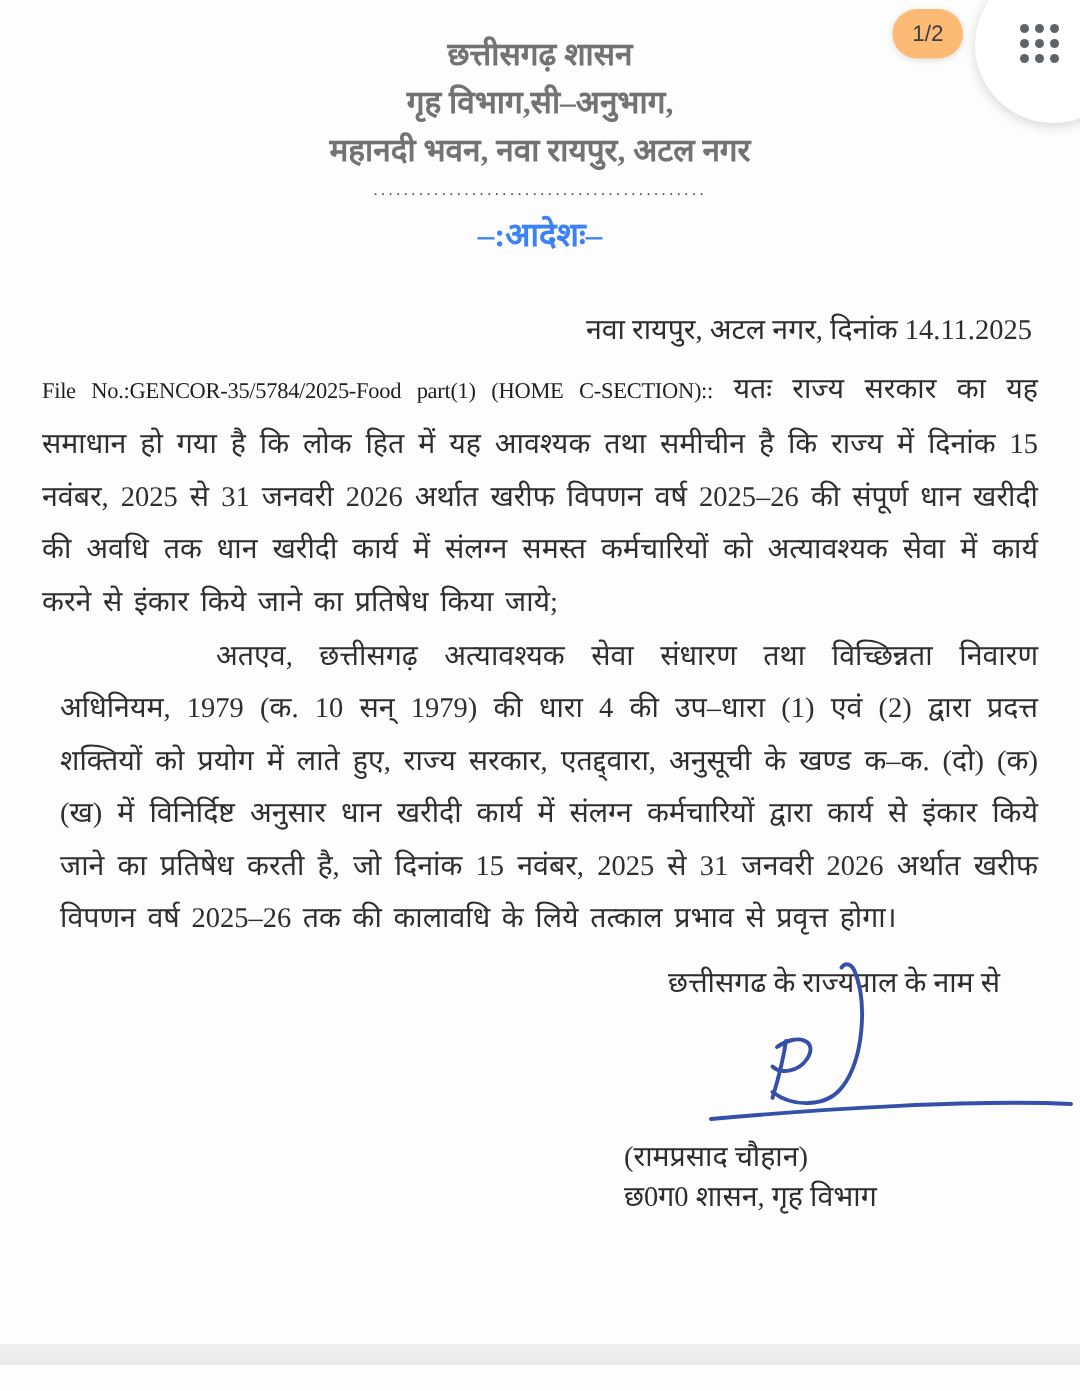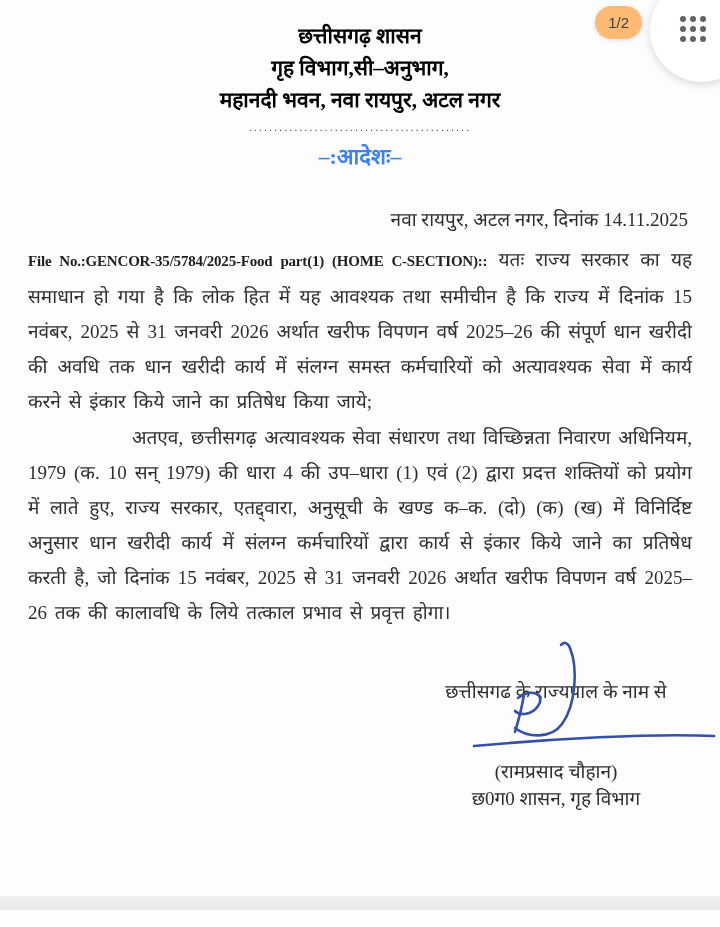--- a/index.html
+++ b/index.html
@@ -25,52 +25,52 @@
   .dots-grid {
     position:absolute; left:30px; top:38px;
     display:grid; grid-template-columns:repeat(3,6px); grid-template-rows:repeat(3,6px);
     gap:4px;
   }
   .dots-grid i { width:6px; height:6px; border-radius:50%; background:#5f6368; }
 
   
   .page { position:relative; width:720px; padding:20px 28px 0 28px; color:#2d2d2d; }
 
-  .letterhead { text-align:center; font-weight:700; font-size:21px; line-height:32px; color:#000000; }
+  .letterhead { text-align:center; font-weight:700; font-size:21px; line-height:32px; color:#737373; }
   .letterhead div { white-space:nowrap; }
 
   .divider-dots {
     text-align:center; font-size:11px; letter-spacing:2px; color:#4a4a4a;
     line-height:10px; margin-top:6px; font-family:"Liberation Sans", sans-serif;
   }
   .order-heading { text-align:center; font-weight:700; font-size:22px; margin-top:8px; color:#3b82f6; }
 
   .dateline { text-align:right; font-size:19px; margin-top:36px; padding-right:4px; }
 
   .body-para {
     font-size:19px; line-height:35px; text-align:justify;
     word-spacing:3px; margin-top:10px; color:#2e2e2e;
   }
   .file-no {
-    font-family:"Liberation Serif", serif; font-weight:700;
+    font-family:"Liberation Serif", serif; font-weight:400;
     font-size:15px; letter-spacing:-0.2px; color:#1e1e1e; word-spacing:1px;
   }
-  .para2 { text-indent:104px; margin-top:1px; }
+  .para2 { text-indent:104px; margin-top:1px;margin-left:12px; }
 
   
   .sign-area { position:relative; height:260px; }
   .signoff {
     position:absolute; top:12px; left:378px; width:300px;
-    text-align:center; font-size:19px; line-height:28px;margin-top:36px;
+    text-align:center; font-size:19px; line-height:28px;
   }
   .signature-svg { position:absolute; left:428px; top:8px; pointer-events:none; }
   .signature-svg path { fill:none; stroke:var(--ink,#3450a8); stroke-width:2.6; stroke-linecap:round; }
   .signatory {
     position:absolute; top:128px; left:388px; width:280px;
-    text-align:center; font-size:19px; line-height:27px;
+    text-align:left; font-size:19px; line-height:27px;
   }
 
   .page-gap {
     position:absolute; left:0; top:896px; width:720px; height:14px;
     background:linear-gradient(#ededed,#e4e4e4); opacity:.8;
   }
 </style>
 </head>
 <body>
 

